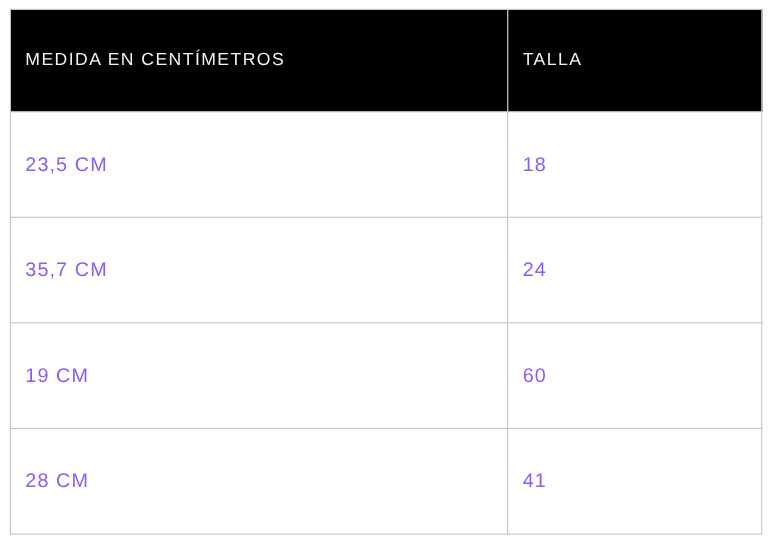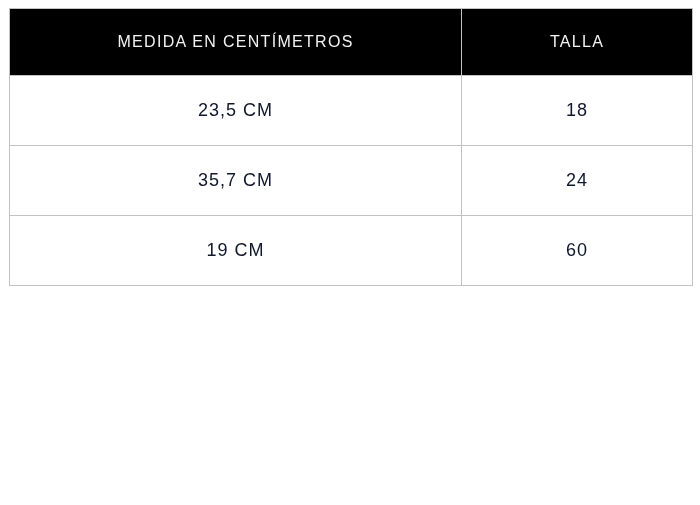--- a/index.html
+++ b/index.html
@@ -20,35 +20,35 @@
     top: 8px;
     width: 684px;
     border-collapse: collapse;
     table-layout: fixed;
   }
   col.col-measure { width: 66.2%; }
   col.col-size    { width: 33.8%; }
   .size-chart th,
   .size-chart td {
     border: 1px solid #c2c2c2;
-    text-align: center;
+    text-align: left;
     vertical-align: middle;
-    padding: 0;
+    padding: 13px;
   }
   .size-chart thead th {
     background: #000000;
     color: #f2f2f2;
     height: 66px;
     font-size: 16px;
     font-weight: 400;
     letter-spacing: 1.3px;
   }
   .size-chart tbody td {
     background: #ffffff;
-    color: #0f172a;
+    color: #8b5cf6;
     height: 69px;
     font-size: 18px;
     font-weight: 400;
     letter-spacing: 1px;
   }
 </style>
 </head>
 <body>
 
 <table class="size-chart">
@@ -68,14 +68,18 @@
       <td>18</td>
     </tr>
     <tr>
       <td>35,7 CM</td>
       <td>24</td>
     </tr>
     <tr>
       <td>19 CM</td>
       <td>60</td>
     </tr>
+    <tr>
+      <td>28 CM</td>
+      <td>41</td>
+    </tr>
   </tbody>
 </table>
 
 </body></html>

